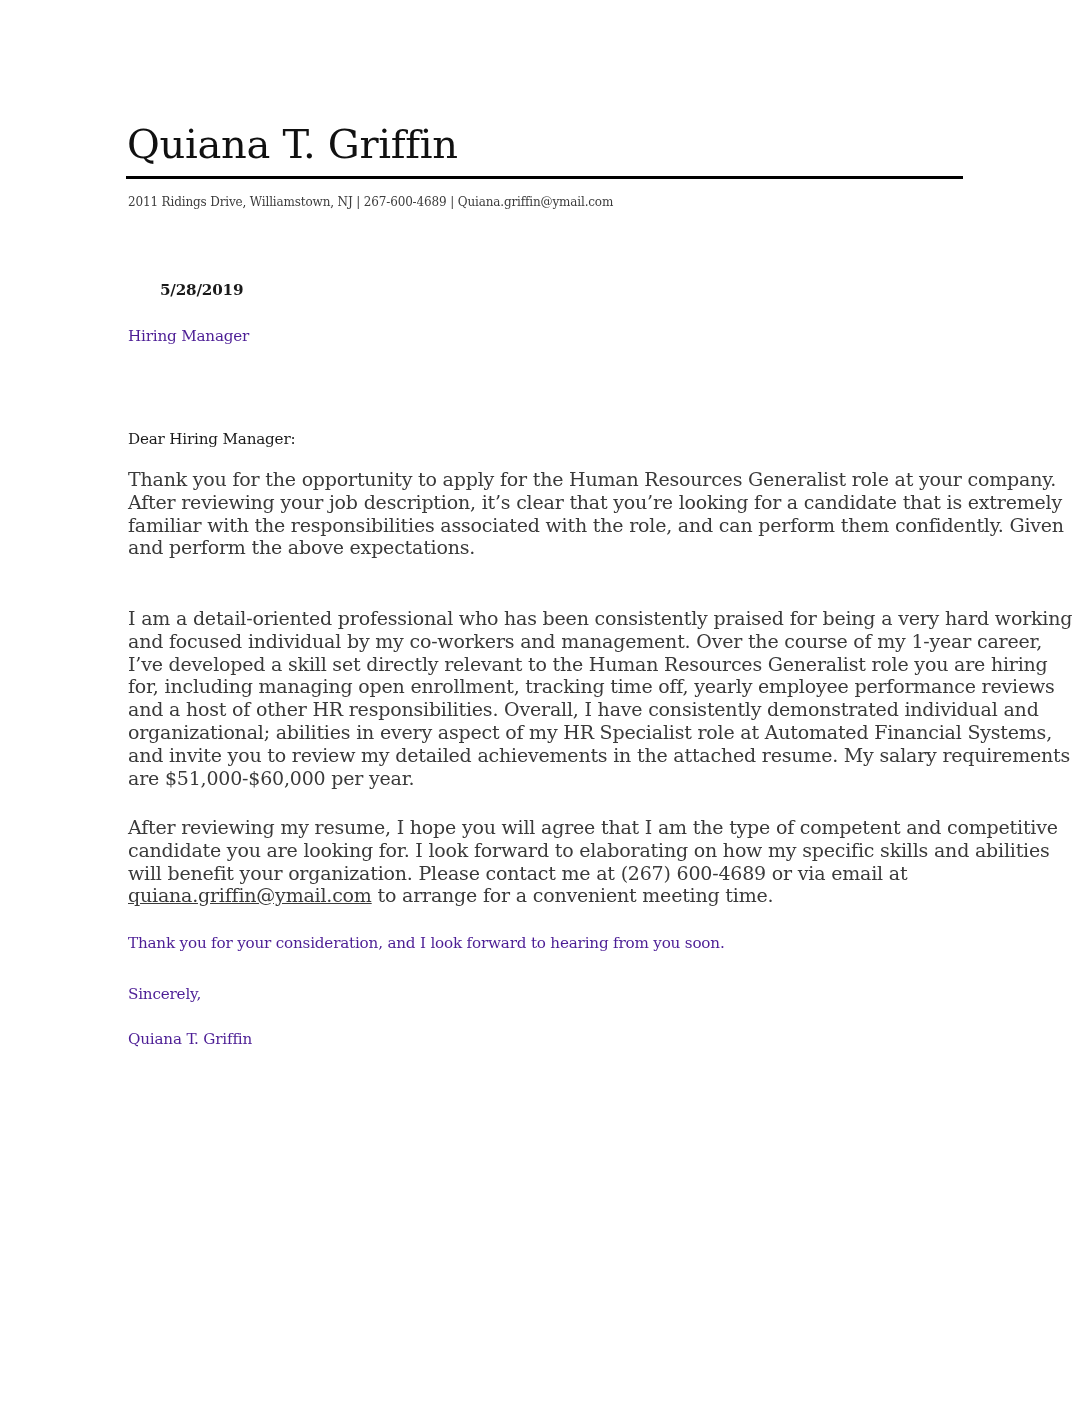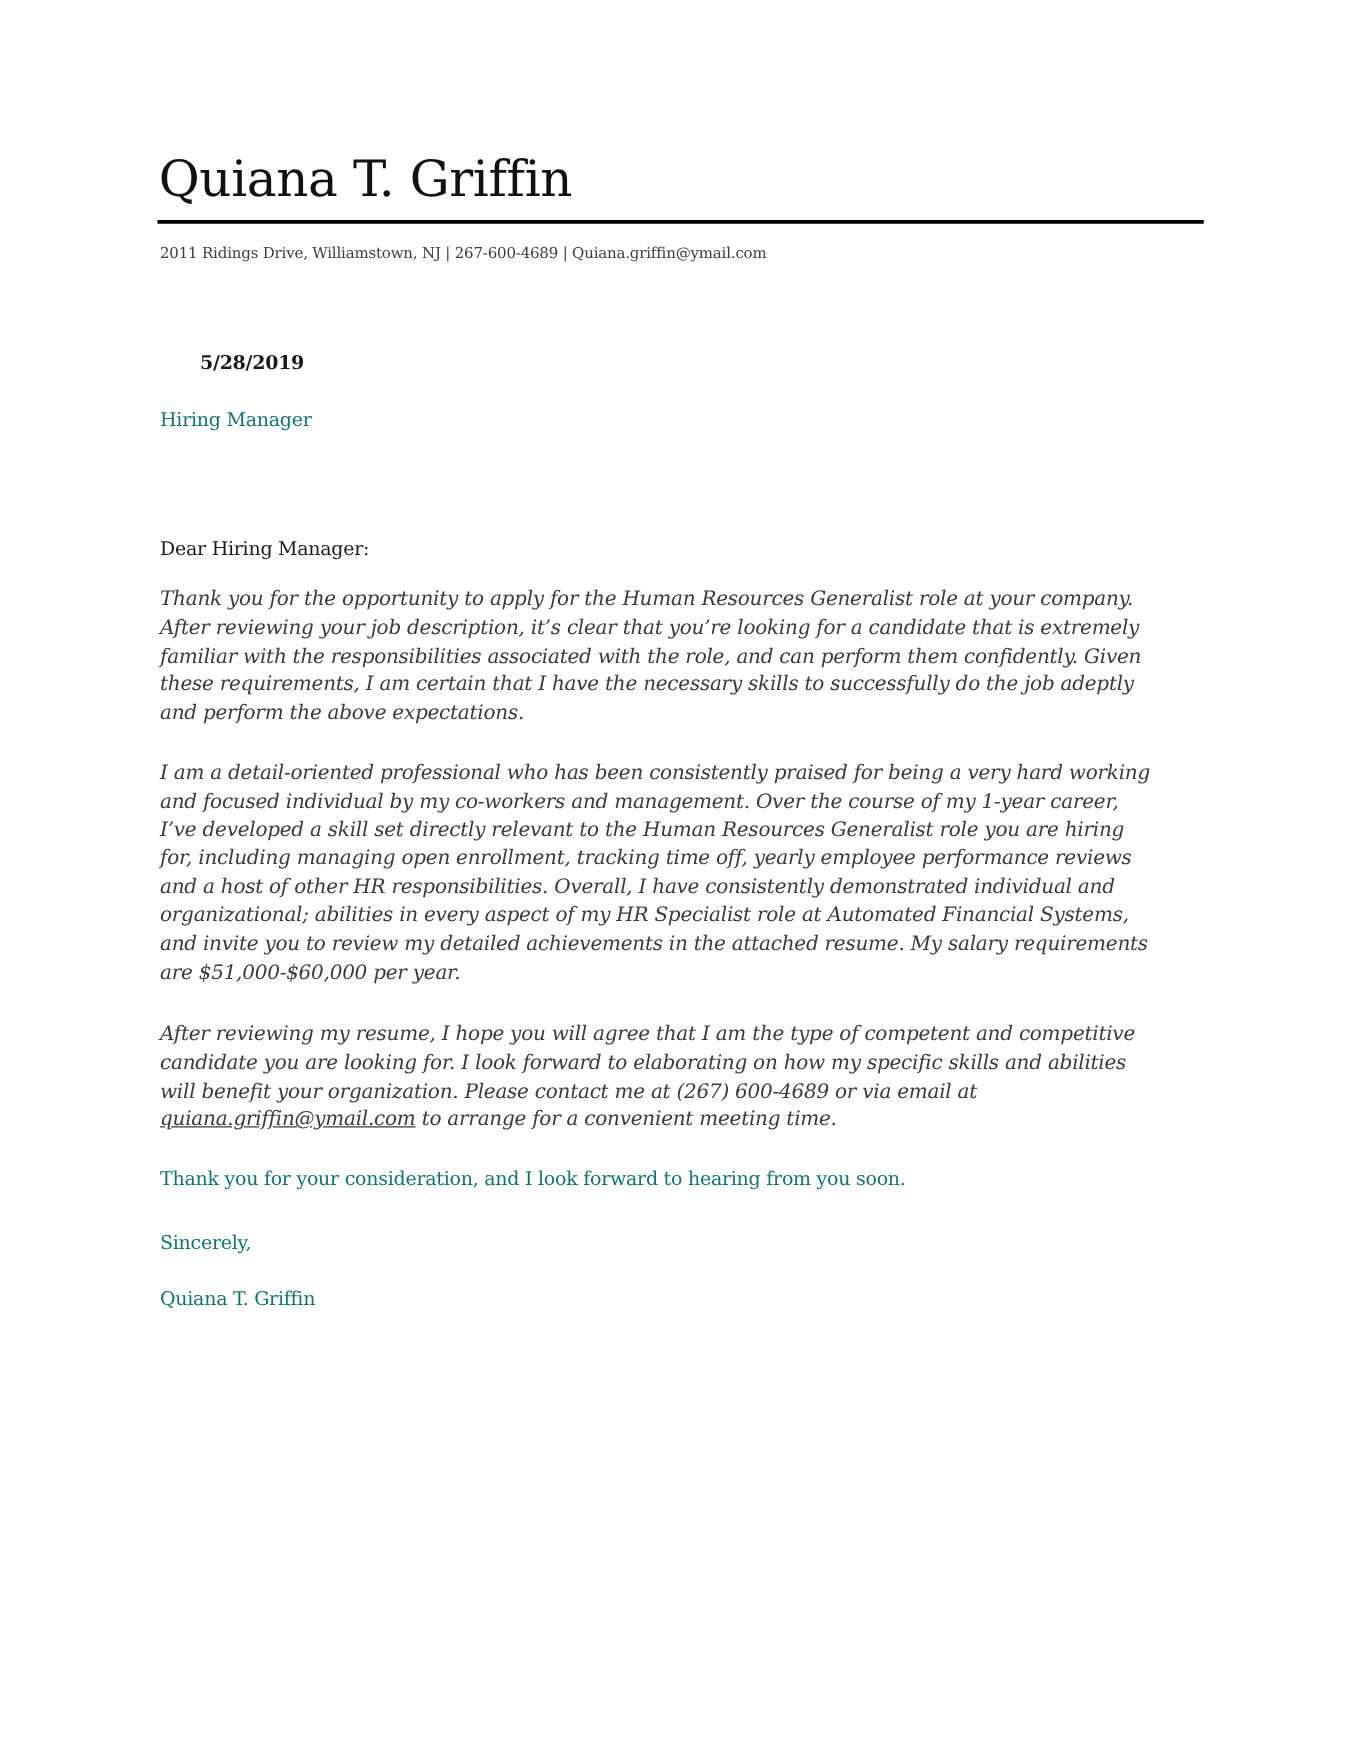--- a/index.html
+++ b/index.html
@@ -49,36 +49,35 @@
       line-height: 22px;
       color: #3c3c3c;
       white-space: nowrap;
       letter-spacing: -0.15px;
     }
     .text {
       position: absolute;
       left: 128px;
       font-size: 15.2px;
       line-height: 23px;
-      color: #0f766e;
+      color: #4c1d95;
       white-space: nowrap;
       letter-spacing: -0.2px;
     }
     .date { top: 279px; font-weight: bold; color: #1a1a1a; margin-left: 32px; }
     .recipient { top: 325px; }
     .salutation { top: 428px; color: #1a1a1a; }
     .para {
       position: absolute;
       left: 128px;
-      font-size: 16px;
+      font-size: 19px;
       line-height: 22.8px;
       color: #3a3a3a;
       letter-spacing: -0.2px;
       margin: 0;
-      font-style: italic;
     }
     .para .line {
       display: block;
       white-space: nowrap;
     }
     .para1 { top: 468px; }
     .para2 { top: 607px; }
     .para3 { top: 816px; }
     .closing-line { top: 932px; }
     .sincerely { top: 983px; }
@@ -103,21 +102,20 @@
   <div class="text date">5/28/2019</div>
 
   <div class="text recipient">Hiring Manager</div>
 
   <div class="text salutation">Dear Hiring Manager:</div>
 
   <div class="para para1">
     <span class="line">Thank you for the opportunity to apply for the Human Resources Generalist role at your company.</span>
     <span class="line">After reviewing your job description, it’s clear that you’re looking for a candidate that is extremely</span>
     <span class="line">familiar with the responsibilities associated with the role, and can perform them confidently. Given</span>
-    <span class="line">these requirements, I am certain that I have the necessary skills to successfully do the job adeptly</span>
     <span class="line">and perform the above expectations.</span>
   </div>
 
   <div class="para para2">
     <span class="line">I am a detail-oriented professional who has been consistently praised for being a very hard working</span>
     <span class="line">and focused individual by my co-workers and management. Over the course of my 1-year career,</span>
     <span class="line">I’ve developed a skill set directly relevant to the Human Resources Generalist role you are hiring</span>
     <span class="line">for, including managing open enrollment, tracking time off, yearly employee performance reviews</span>
     <span class="line">and a host of other HR responsibilities. Overall, I have consistently demonstrated individual and</span>
     <span class="line">organizational; abilities in every aspect of my HR Specialist role at Automated Financial Systems,</span>

